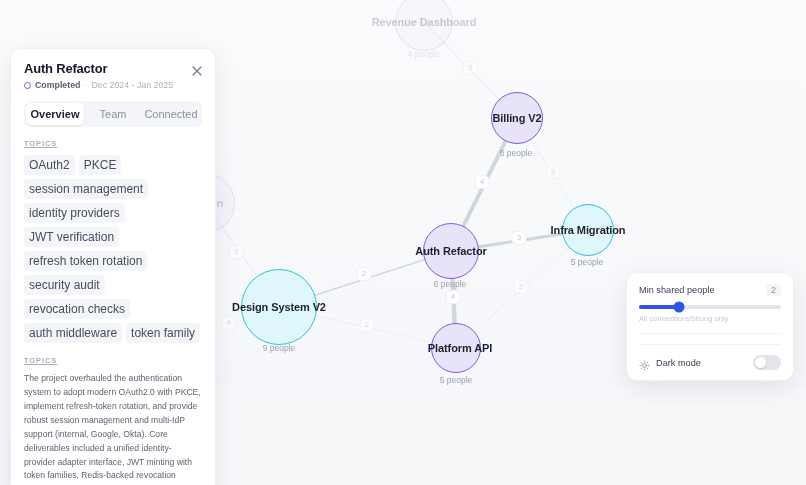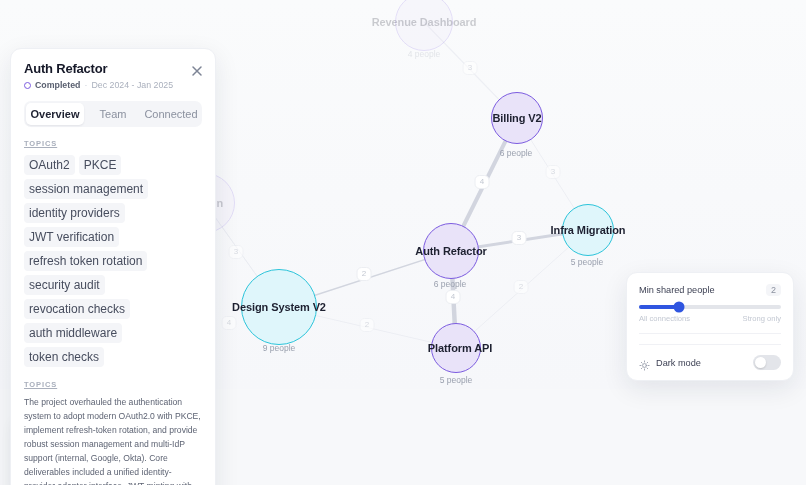--- a/index.html
+++ b/index.html
@@ -150,21 +150,21 @@
   .slider-fill {
     position: absolute; left: 0; top: 0; height: 4px;
     border-radius: 3px; background: #2f55e0;
   }
   .slider-thumb {
     position: absolute; top: 50%; width: 11px; height: 11px;
     border-radius: 50%; background: #2f55e0;
     transform: translate(-50%,-50%);
     cursor: pointer;
   }
-  .slider-ends { display: flex; justify-content: space-between; }
+  .slider-ends { display: flex; justify-content: flex-start; }
   .slider-end { font-size: 7.6px; color: #c3c8d2; }
   .ctrl-divider { height: 1px; background: #f0f1f5; margin: 10px 0 0 0; }
   .ctrl-row {
     display: flex; align-items: center; justify-content: space-between;
     padding: 10px 0 0 0;
   }
   .ctrl-row-left { display: flex; align-items: center; gap: 6px; }
   .toggle {
     width: 28px; height: 15px; border-radius: 8px; position: relative;
     cursor: pointer; flex: none;
@@ -273,21 +273,21 @@
     <div class="chips" id="topic-chips">
         <span class="chip">OAuth2</span>
         <span class="chip">PKCE</span>
         <span class="chip">session management</span>
         <span class="chip">identity providers</span>
         <span class="chip">JWT verification</span>
         <span class="chip">refresh token rotation</span>
         <span class="chip">security audit</span>
         <span class="chip">revocation checks</span>
         <span class="chip">auth middleware</span>
-        <span class="chip">token checks</span>
+        <span class="chip">token family</span>
       </div>
 
     <div class="section-label">TOPICS</div>
     <div class="summary">The project overhauled the authentication system to adopt modern OAuth2.0 with PKCE, implement refresh-token rotation, and provide robust session management and multi-IdP support (internal, Google, Okta). Core deliverables included a unified identity-provider adapter interface, JWT minting with token families, Redis-backed revocation checks, and a security-audit-driven hardening of the callback endpoint and token flow. The refactor was rolled out to 100% of traffic in February 2025 with no incidents, and the legacy login endpoint has been retired.</div>
   </div>
 
   <div class="controls">
     <div class="ctrl-head">
       <span class="ctrl-label">Min shared people</span>
       <span class="ctrl-value">2</span>

